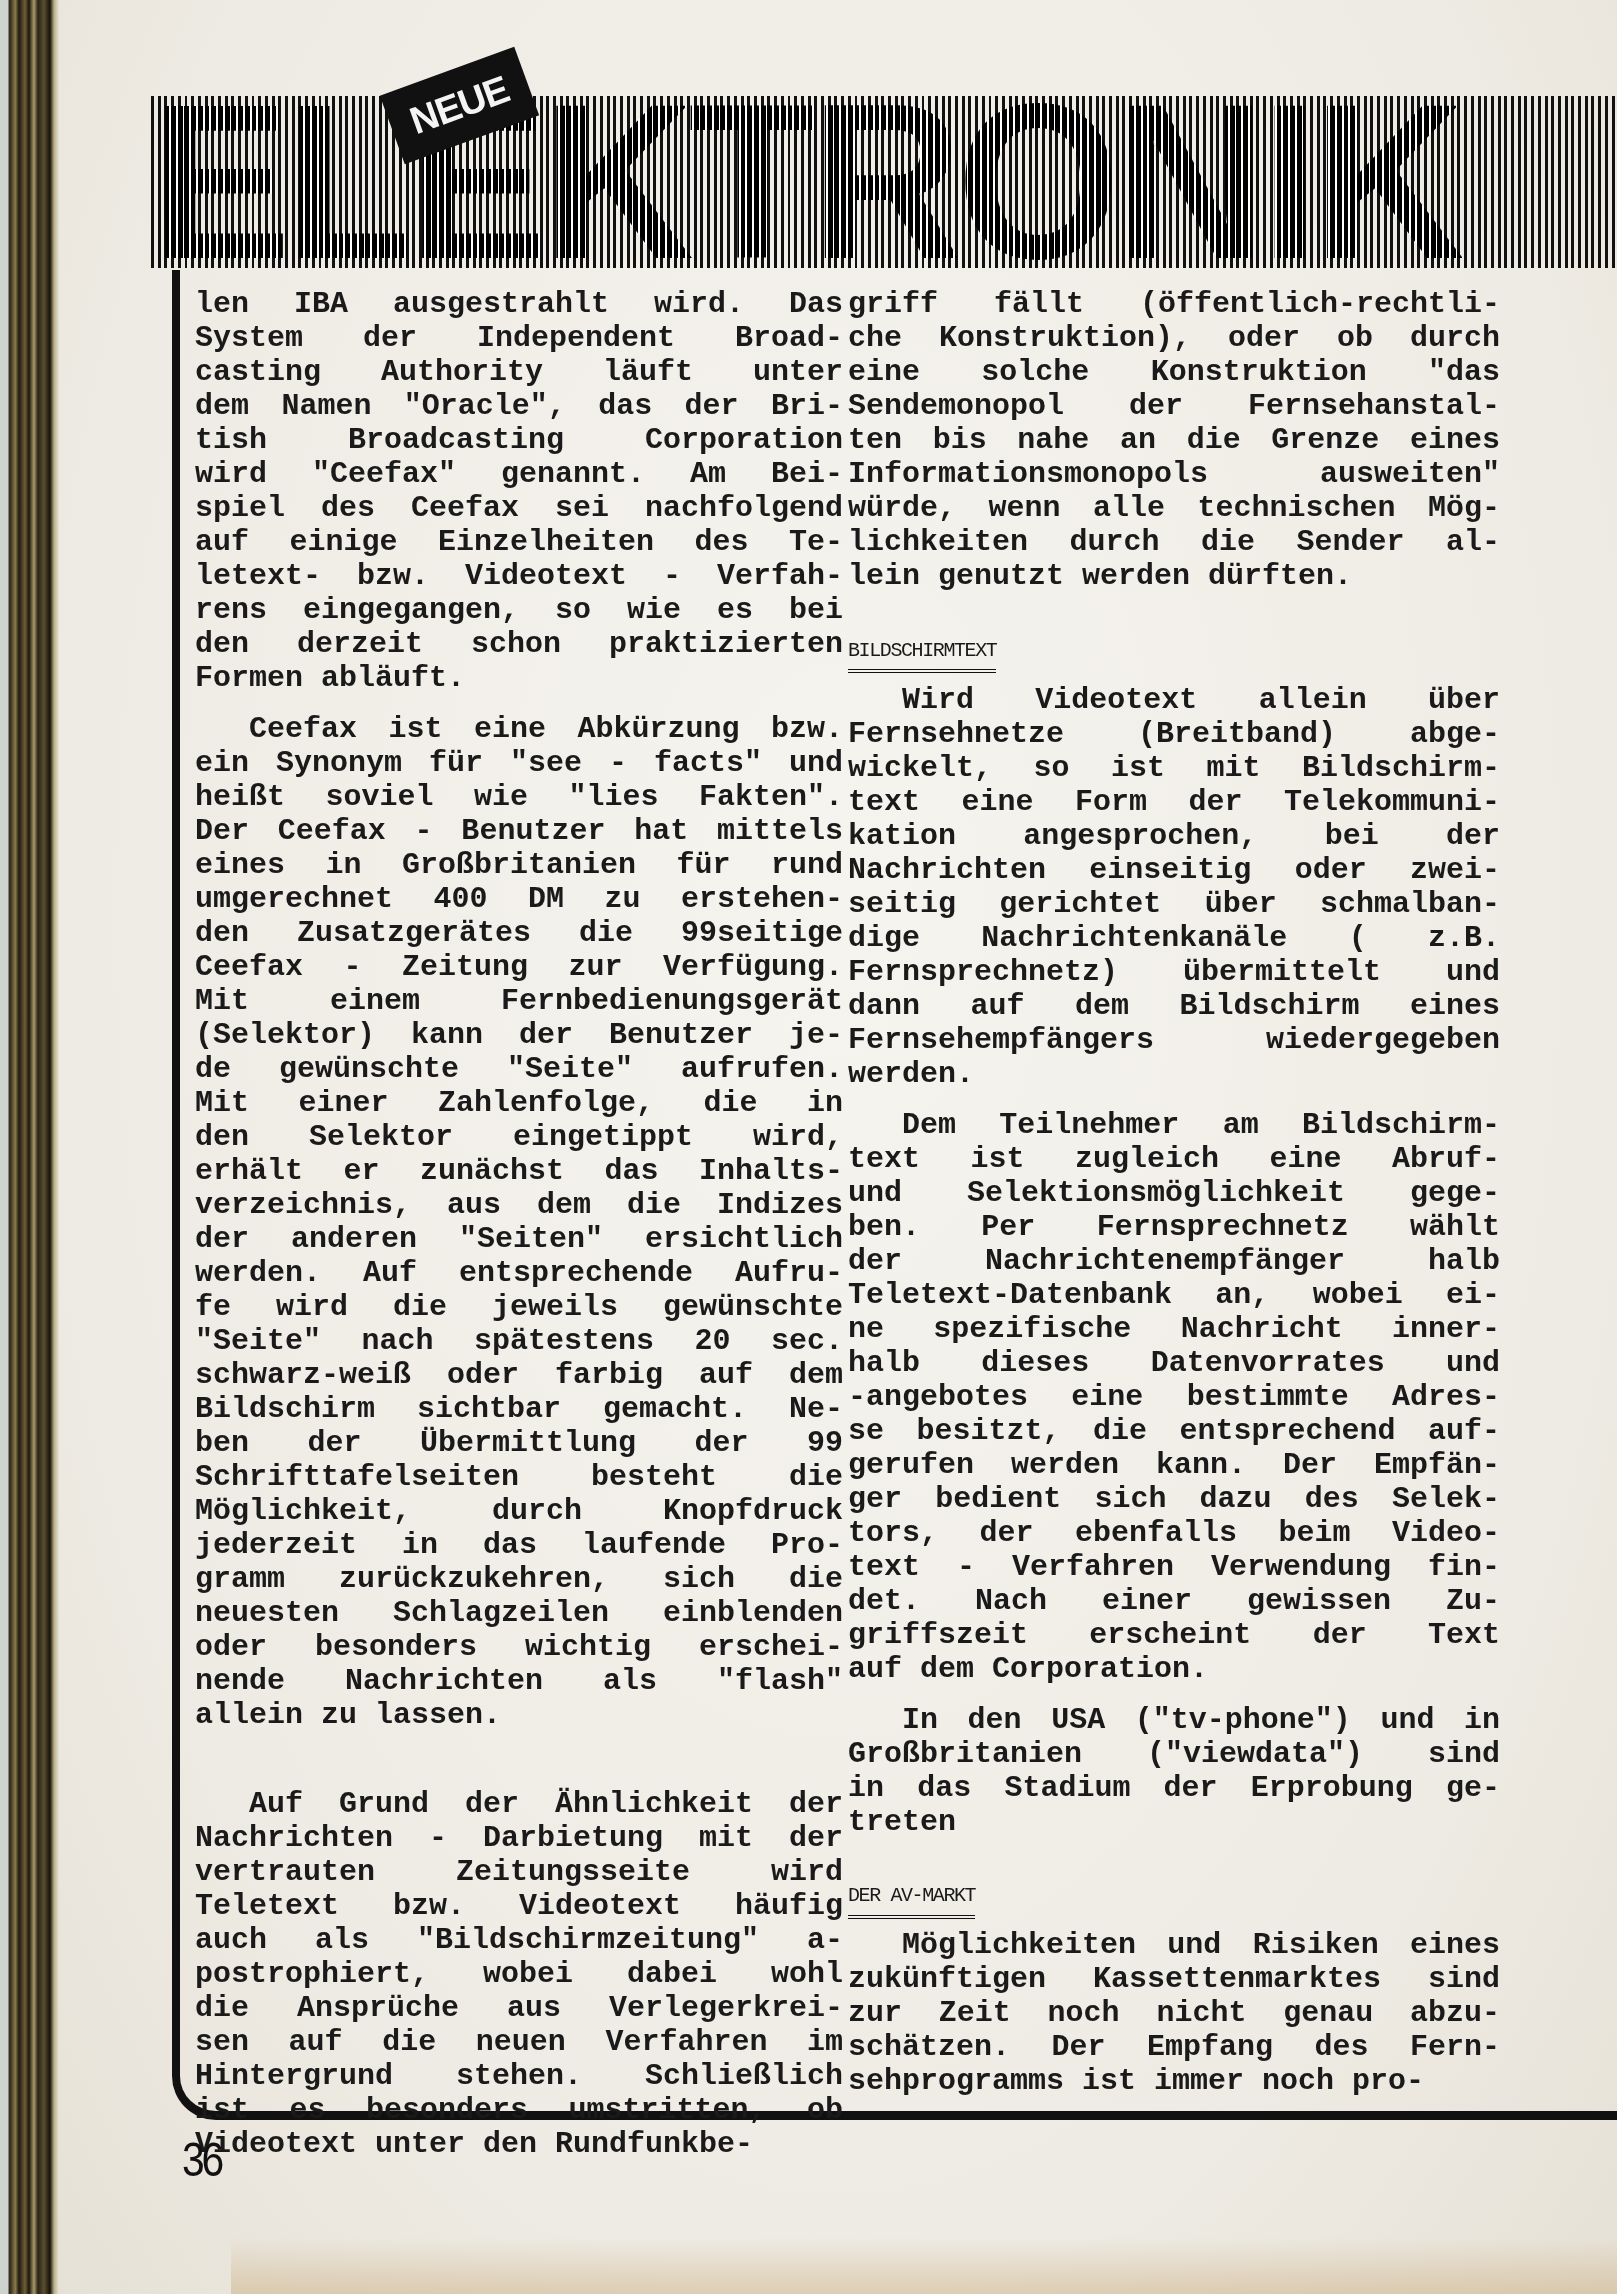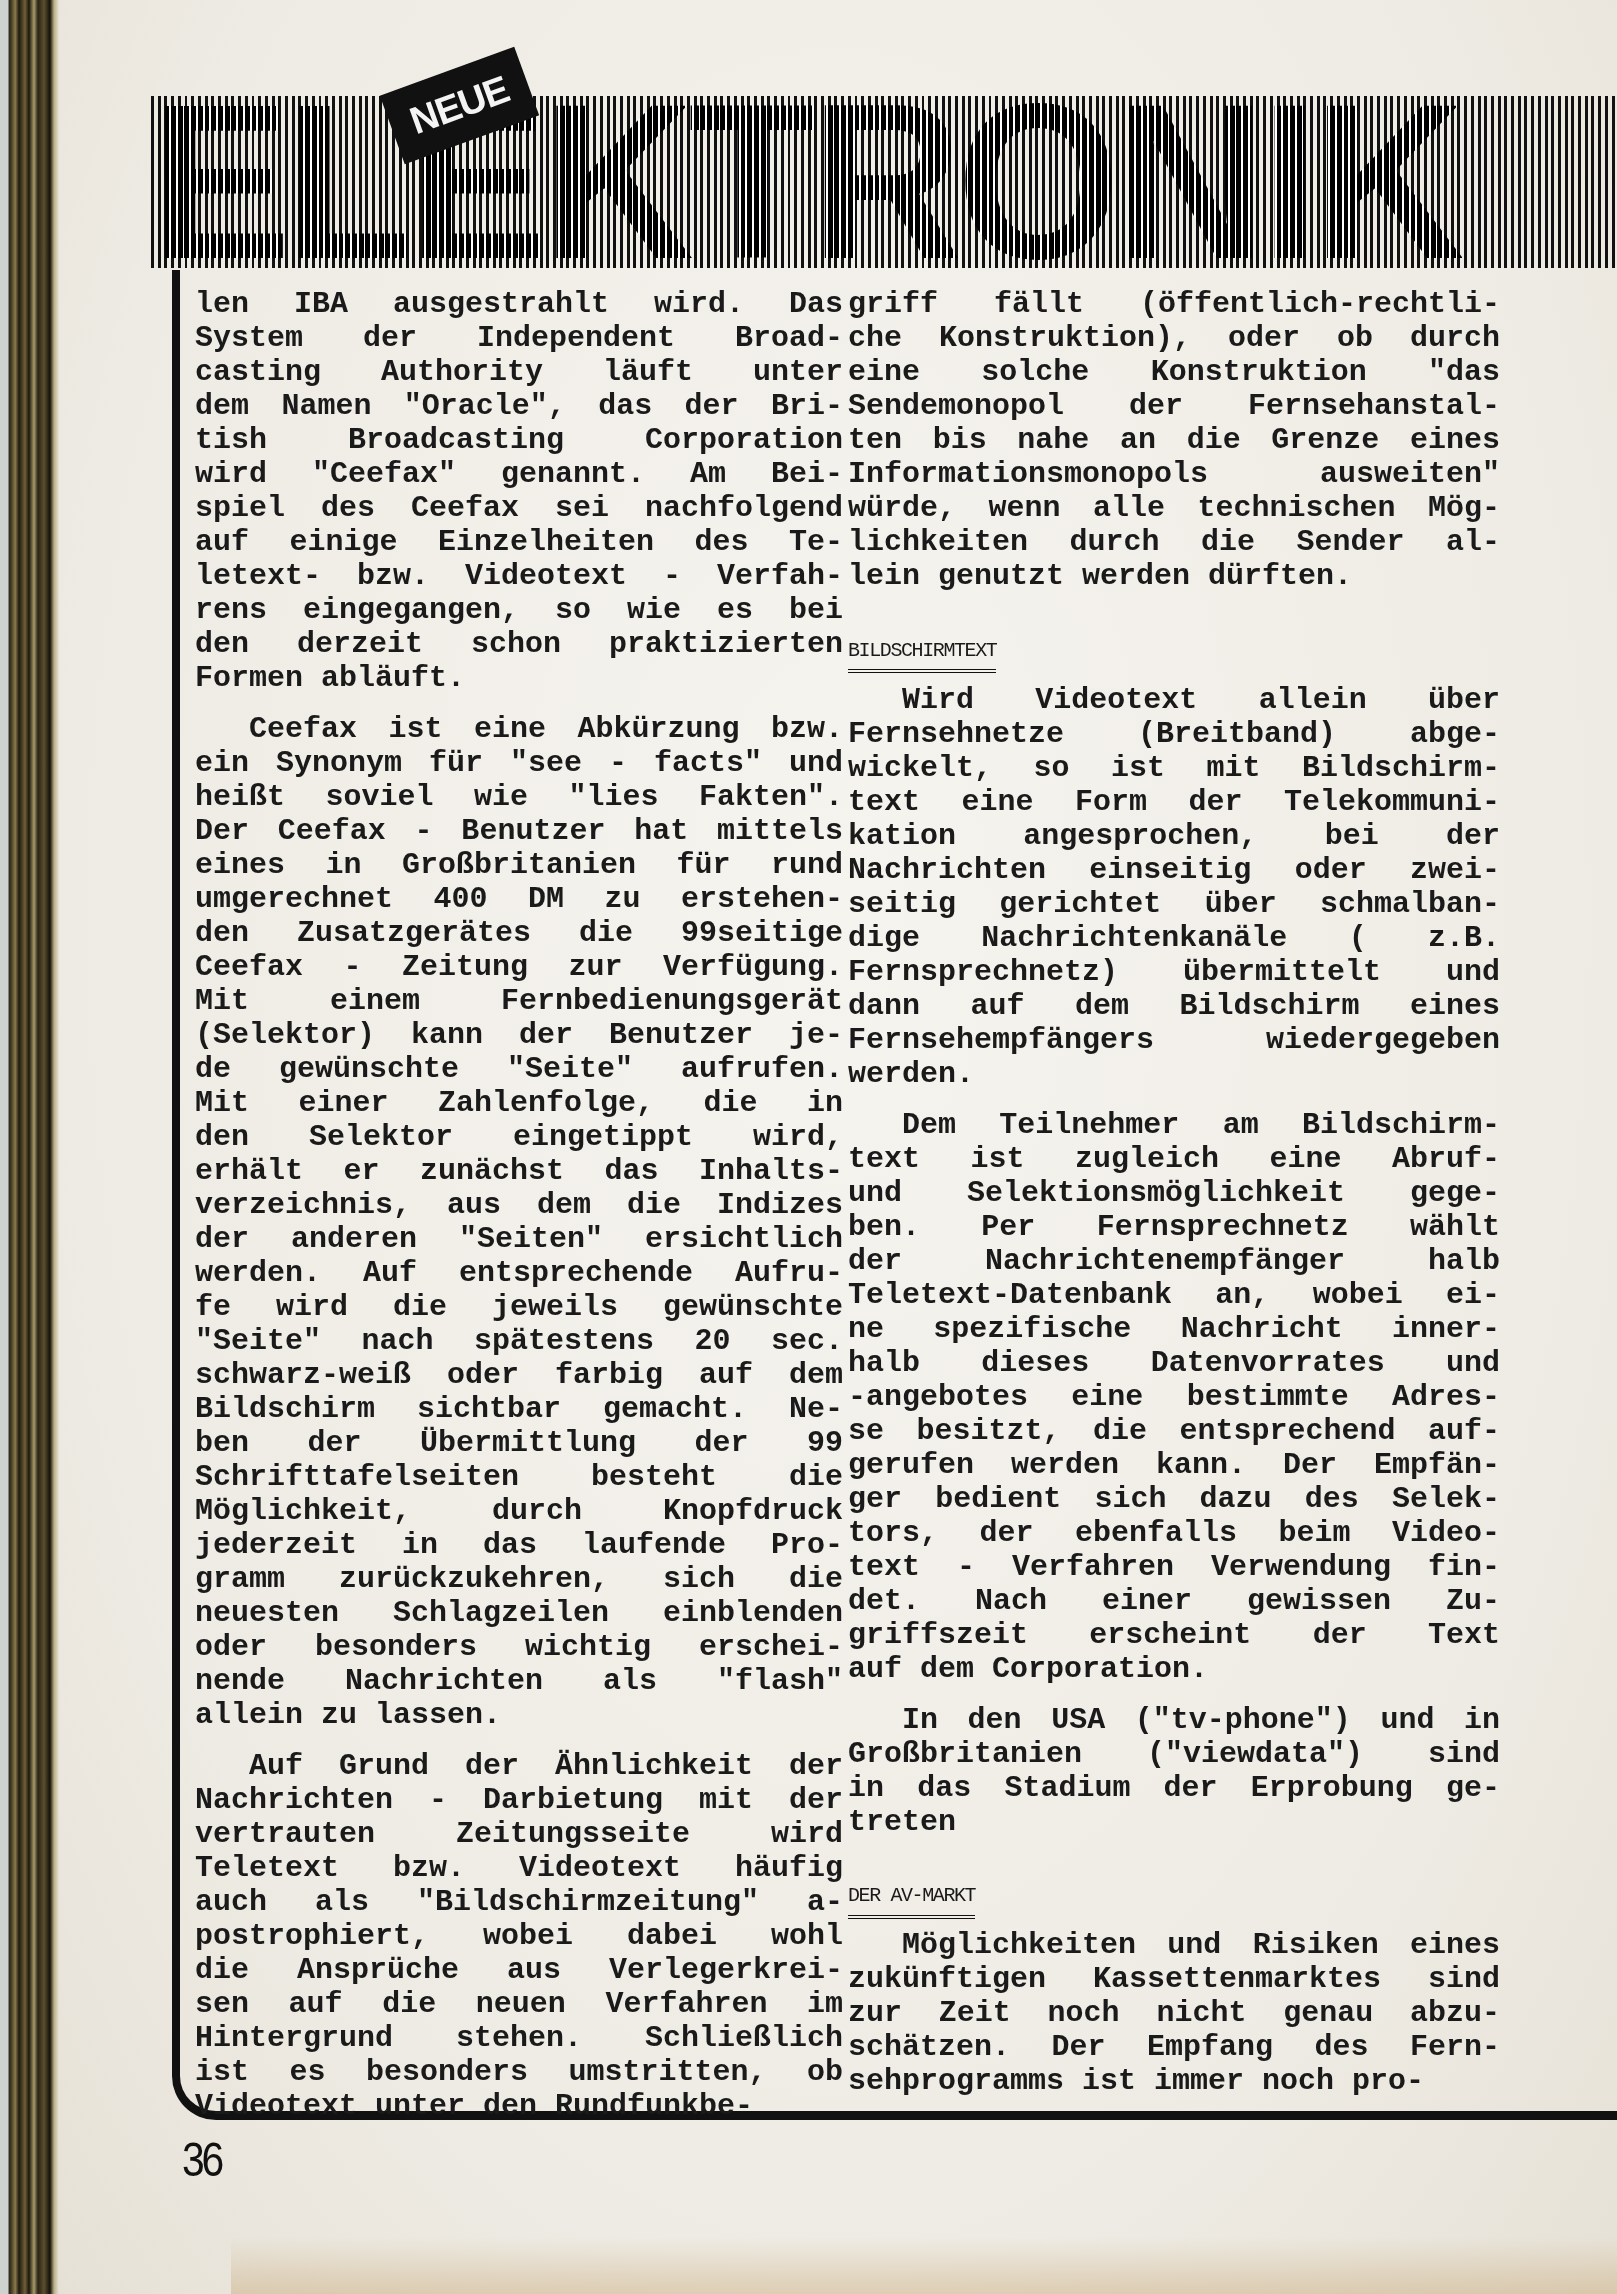--- a/index.html
+++ b/index.html
@@ -106,21 +106,21 @@
       <span class="line">Möglichkeit, durch Knopfdruck</span>
       <span class="line">jederzeit in das laufende Pro-</span>
       <span class="line">gramm zurückzukehren, sich die</span>
       <span class="line">neuesten Schlagzeilen einblenden</span>
       <span class="line">oder besonders wichtig erschei-</span>
       <span class="line">nende Nachrichten als "flash"</span>
       <span class="line last">allein zu lassen.</span>
     </p>
     <div class="gap"></div>
     <p>
-      <span class="line" style="padding-left: 54px;">Auf Grund der Ähnlichkeit der</span>
+      <span class="line" style="padding-left: 54px; margin-top: 38px;">Auf Grund der Ähnlichkeit der</span>
       <span class="line">Nachrichten - Darbietung mit der</span>
       <span class="line">vertrauten Zeitungsseite wird</span>
       <span class="line">Teletext bzw. Videotext häufig</span>
       <span class="line">auch als "Bildschirmzeitung" a-</span>
       <span class="line">postrophiert, wobei dabei wohl</span>
       <span class="line">die Ansprüche aus Verlegerkrei-</span>
       <span class="line">sen auf die neuen Verfahren im</span>
       <span class="line">Hintergrund stehen. Schließlich</span>
       <span class="line">ist es besonders umstritten, ob</span>
       <span class="line last">Videotext unter den Rundfunkbe-</span>

